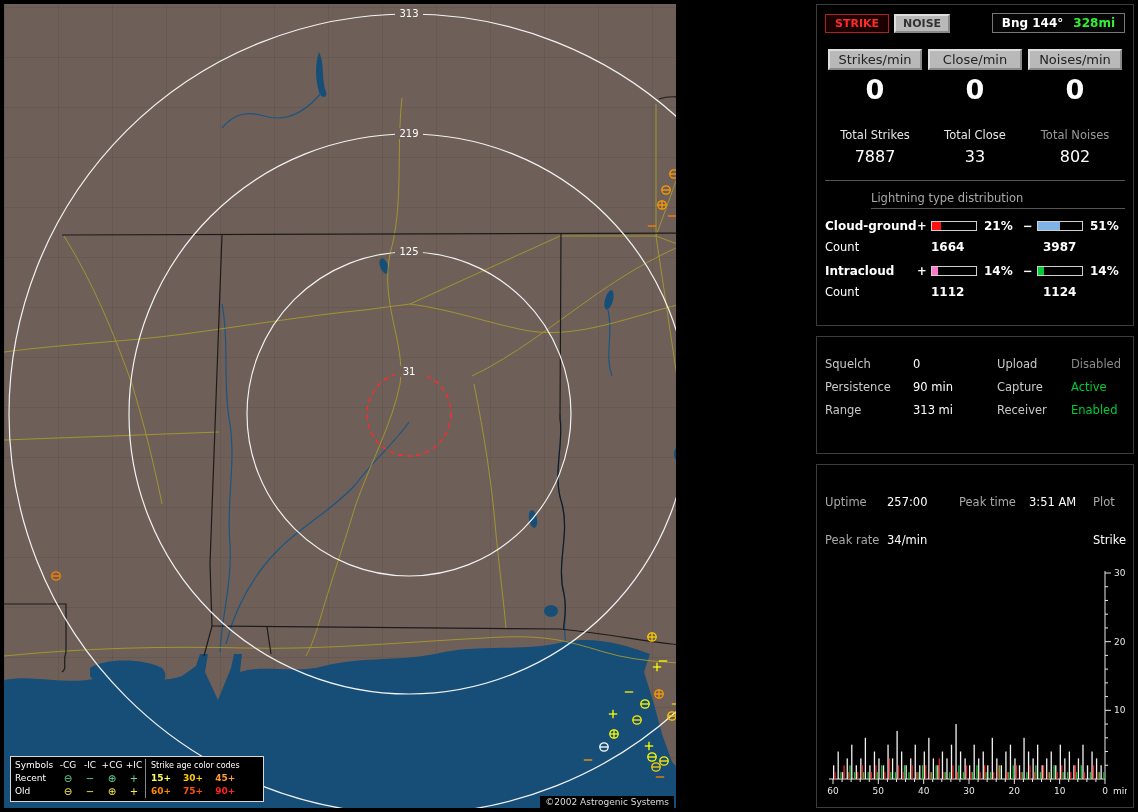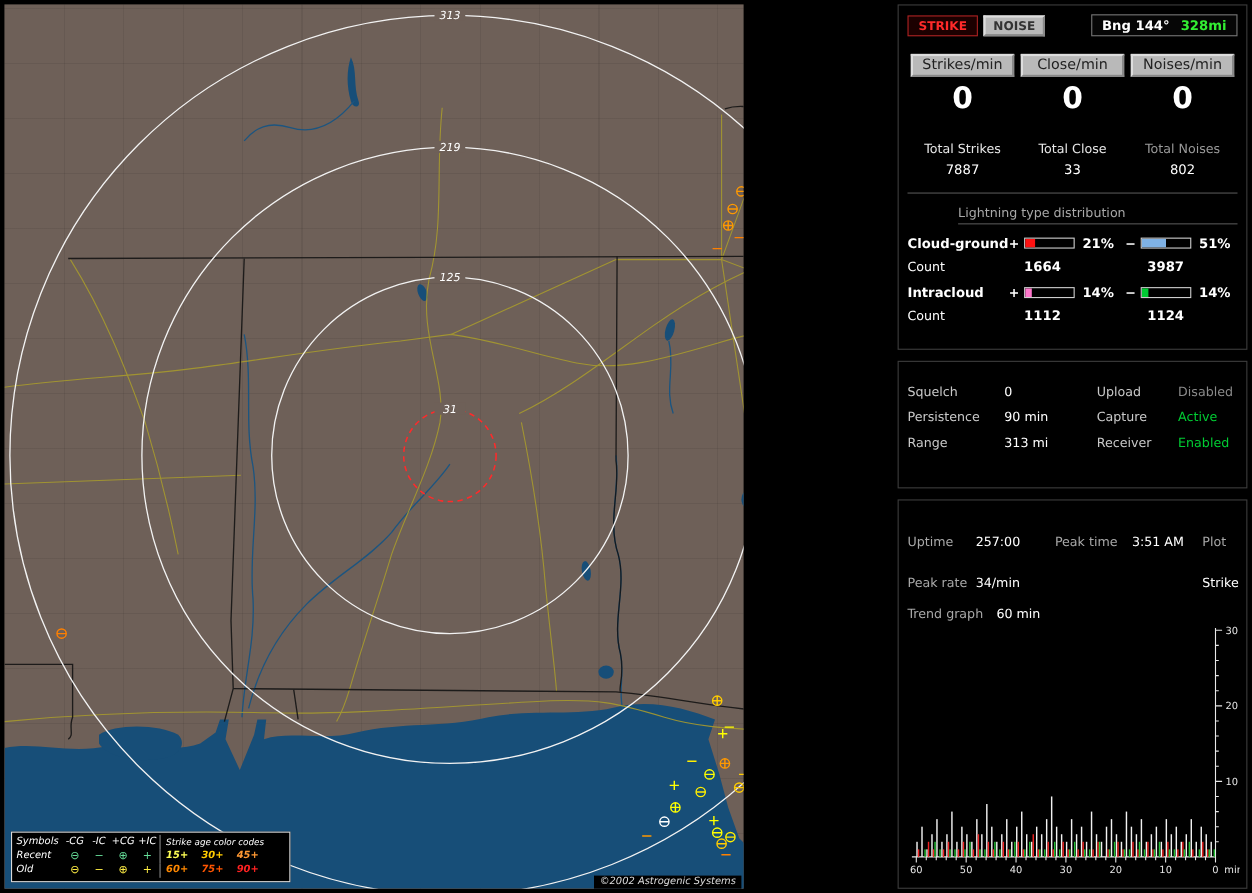--- a/index.html
+++ b/index.html
@@ -8,21 +8,20 @@
   .app { position:relative; width:1138px; height:812px; background:#000; overflow:hidden; }
 
   
   .map-area {
     position:absolute; left:4px; top:4px; width:672px; height:804px;
     background-color:#6e6058;
     background-image:
       repeating-linear-gradient(0deg, rgba(0,0,0,.07) 0 1px, transparent 1px 50px),
       repeating-linear-gradient(90deg, rgba(0,0,0,.07) 0 1px, transparent 1px 54px);
     overflow:hidden;
-    font-style:italic;
   }
   .map-svg { position:absolute; left:0; top:0; }
 
   .legend {
     position:absolute; left:6px; bottom:6px; width:254px;
     background:#000; border:1px solid #d8d8d8; padding:2px 4px 3px 4px;
     font-size:9px; line-height:13px; color:#fff;
   }
   .lg-head, .lg-row { display:flex; align-items:center; }
   .lg-label { width:42px; }
@@ -52,21 +51,21 @@
   .bng-box .bearing { color:#fff; }
   .bng-box .distance { color:#33ee33; }
 
   .counter-row { display:grid; grid-template-columns:1fr 1fr 1fr; margin-top:16px; text-align:center; }
   .rate-btn { background:#b9b9b9; color:#222; border:2px outset #ddd; font-size:13px; padding:1px 5px; width:94px; cursor:pointer; font-family:inherit; }
   .big-num { color:#fff; font-size:27px; font-weight:bold; margin-top:4px; }
 
   .totals-row { display:grid; grid-template-columns:1fr 1fr 1fr; margin-top:12px; text-align:center; }
   .total-label { color:#e6e6e6;margin-top:11px; }
   .total-label.dim { color:#9a9a9a; }
-  .total-value { color:#fff; margin-top:5px; font-size:12px; }
+  .total-value { color:#fff; margin-top:5px; font-size:16px; }
 
   .sep { border-top:1px solid #555; margin:14px 0 10px 0; }
   .dist-title { color:#a8a8a8; padding-bottom:3px; border-bottom:1px solid #555; margin-bottom:10px;margin-left:46px; }
 
   .dist-row { display:grid; grid-template-columns:92px 14px 48px 44px 14px 48px 36px; align-items:center; margin-top:6px; }
   .dist-label { color:#fff; font-weight:bold; font-size:12px; }
   .sign { color:#fff; font-weight:bold; text-align:left; }
   .bar { display:inline-block; width:46px; height:10px; border:1px solid #cfcfcf; background:#000; overflow:hidden; }
   .bar-fill { display:block; height:100%; }
   .pct { color:#fff; font-weight:bold; font-size:12px; padding-left:5px; }
@@ -543,24 +542,20 @@
         <span class="val">3:51 AM</span>
         <span class="lab">Plot</span>
 
         <span class="lab">Peak rate</span>
         <span class="val">34/min</span>
         <span></span>
         <span></span>
         <span class="val">Strike</span>
       </div>
 
-      <div class="trend-title">
-        <span class="lab">Trend graph</span>
-        <span class="val">60 min</span>
-      </div>
 
       <div class="trend-wrap">
         <svg id="trend-svg" width="302" height="234" viewBox="0 0 302 234">
             <line x1="280" y1="6" x2="280" y2="214" stroke="#e8e8e8" stroke-width="1"></line>
             <line x1="280" x2="283" y1="200.26666666666668" y2="200.26666666666668" stroke="#e8e8e8" stroke-width="1"></line>
             <line x1="280" x2="283" y1="186.53333333333333" y2="186.53333333333333" stroke="#e8e8e8" stroke-width="1"></line>
             <line x1="280" x2="283" y1="172.8" y2="172.8" stroke="#e8e8e8" stroke-width="1"></line>
             <line x1="280" x2="283" y1="159.06666666666666" y2="159.06666666666666" stroke="#e8e8e8" stroke-width="1"></line>
             <line x1="280" x2="286" y1="145.33333333333334" y2="145.33333333333334" stroke="#e8e8e8" stroke-width="1"></line>
             <text x="289" y="148.33333333333334" fill="#e8e8e8" font-size="9">10</text>

